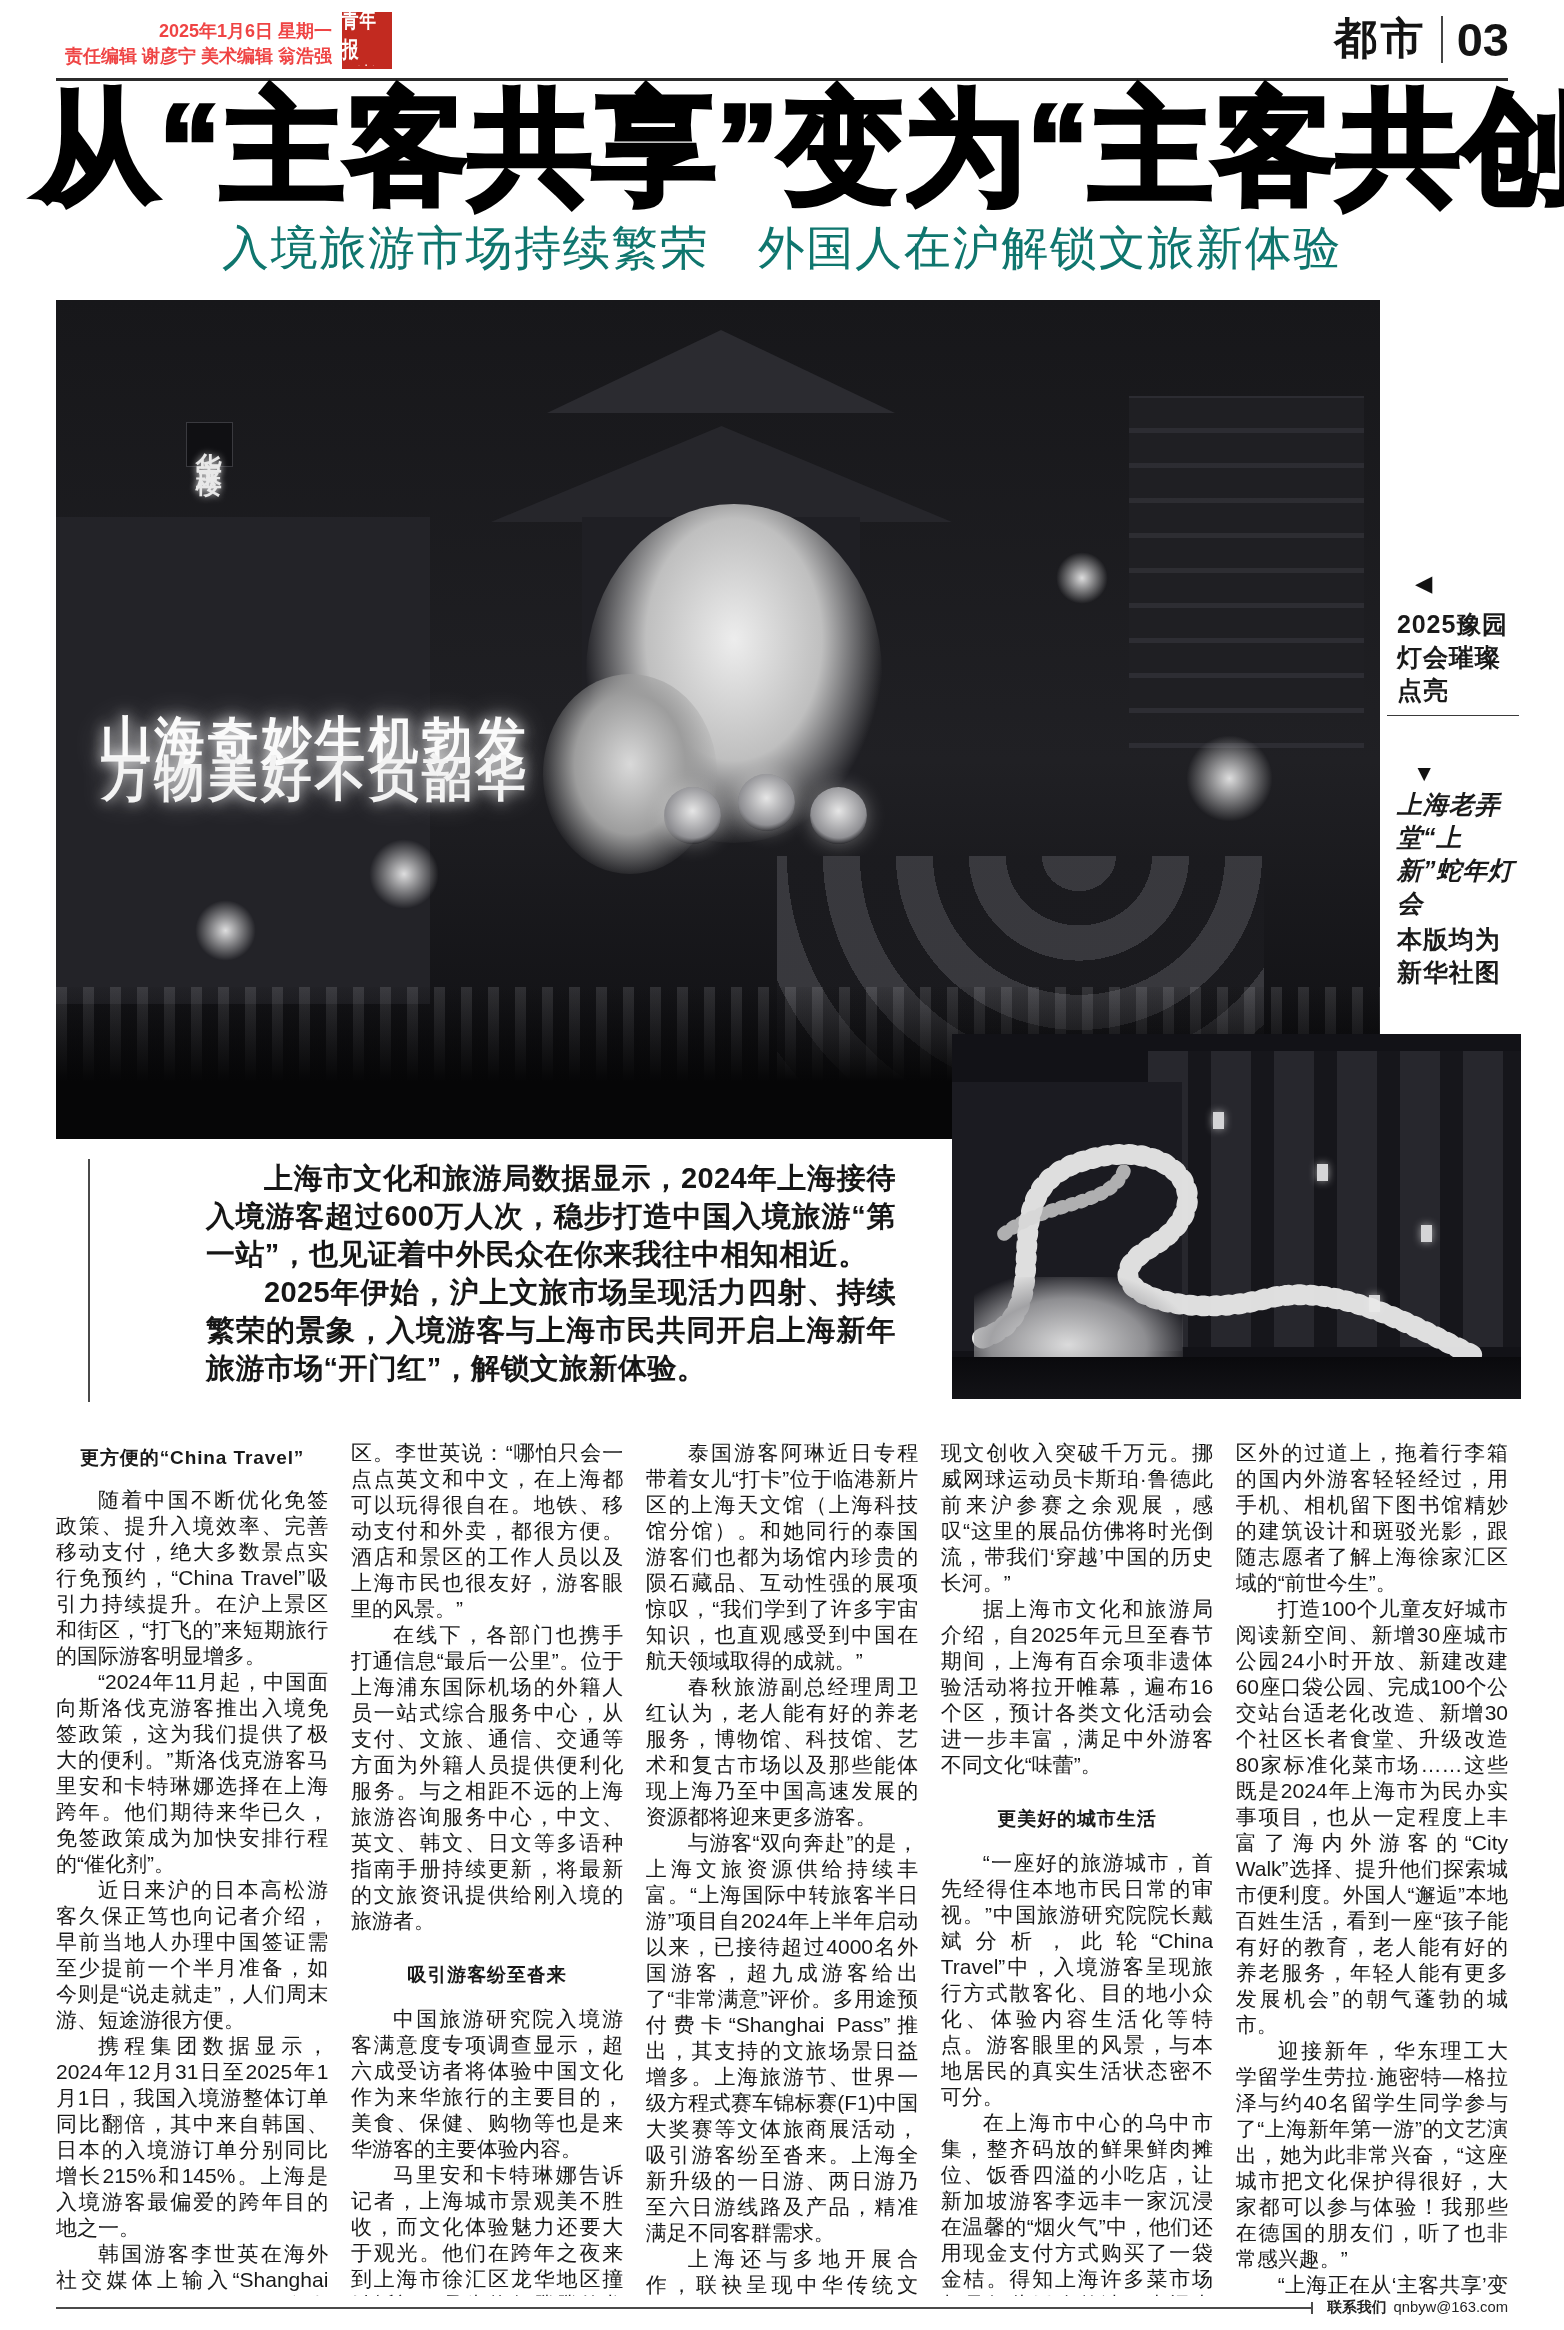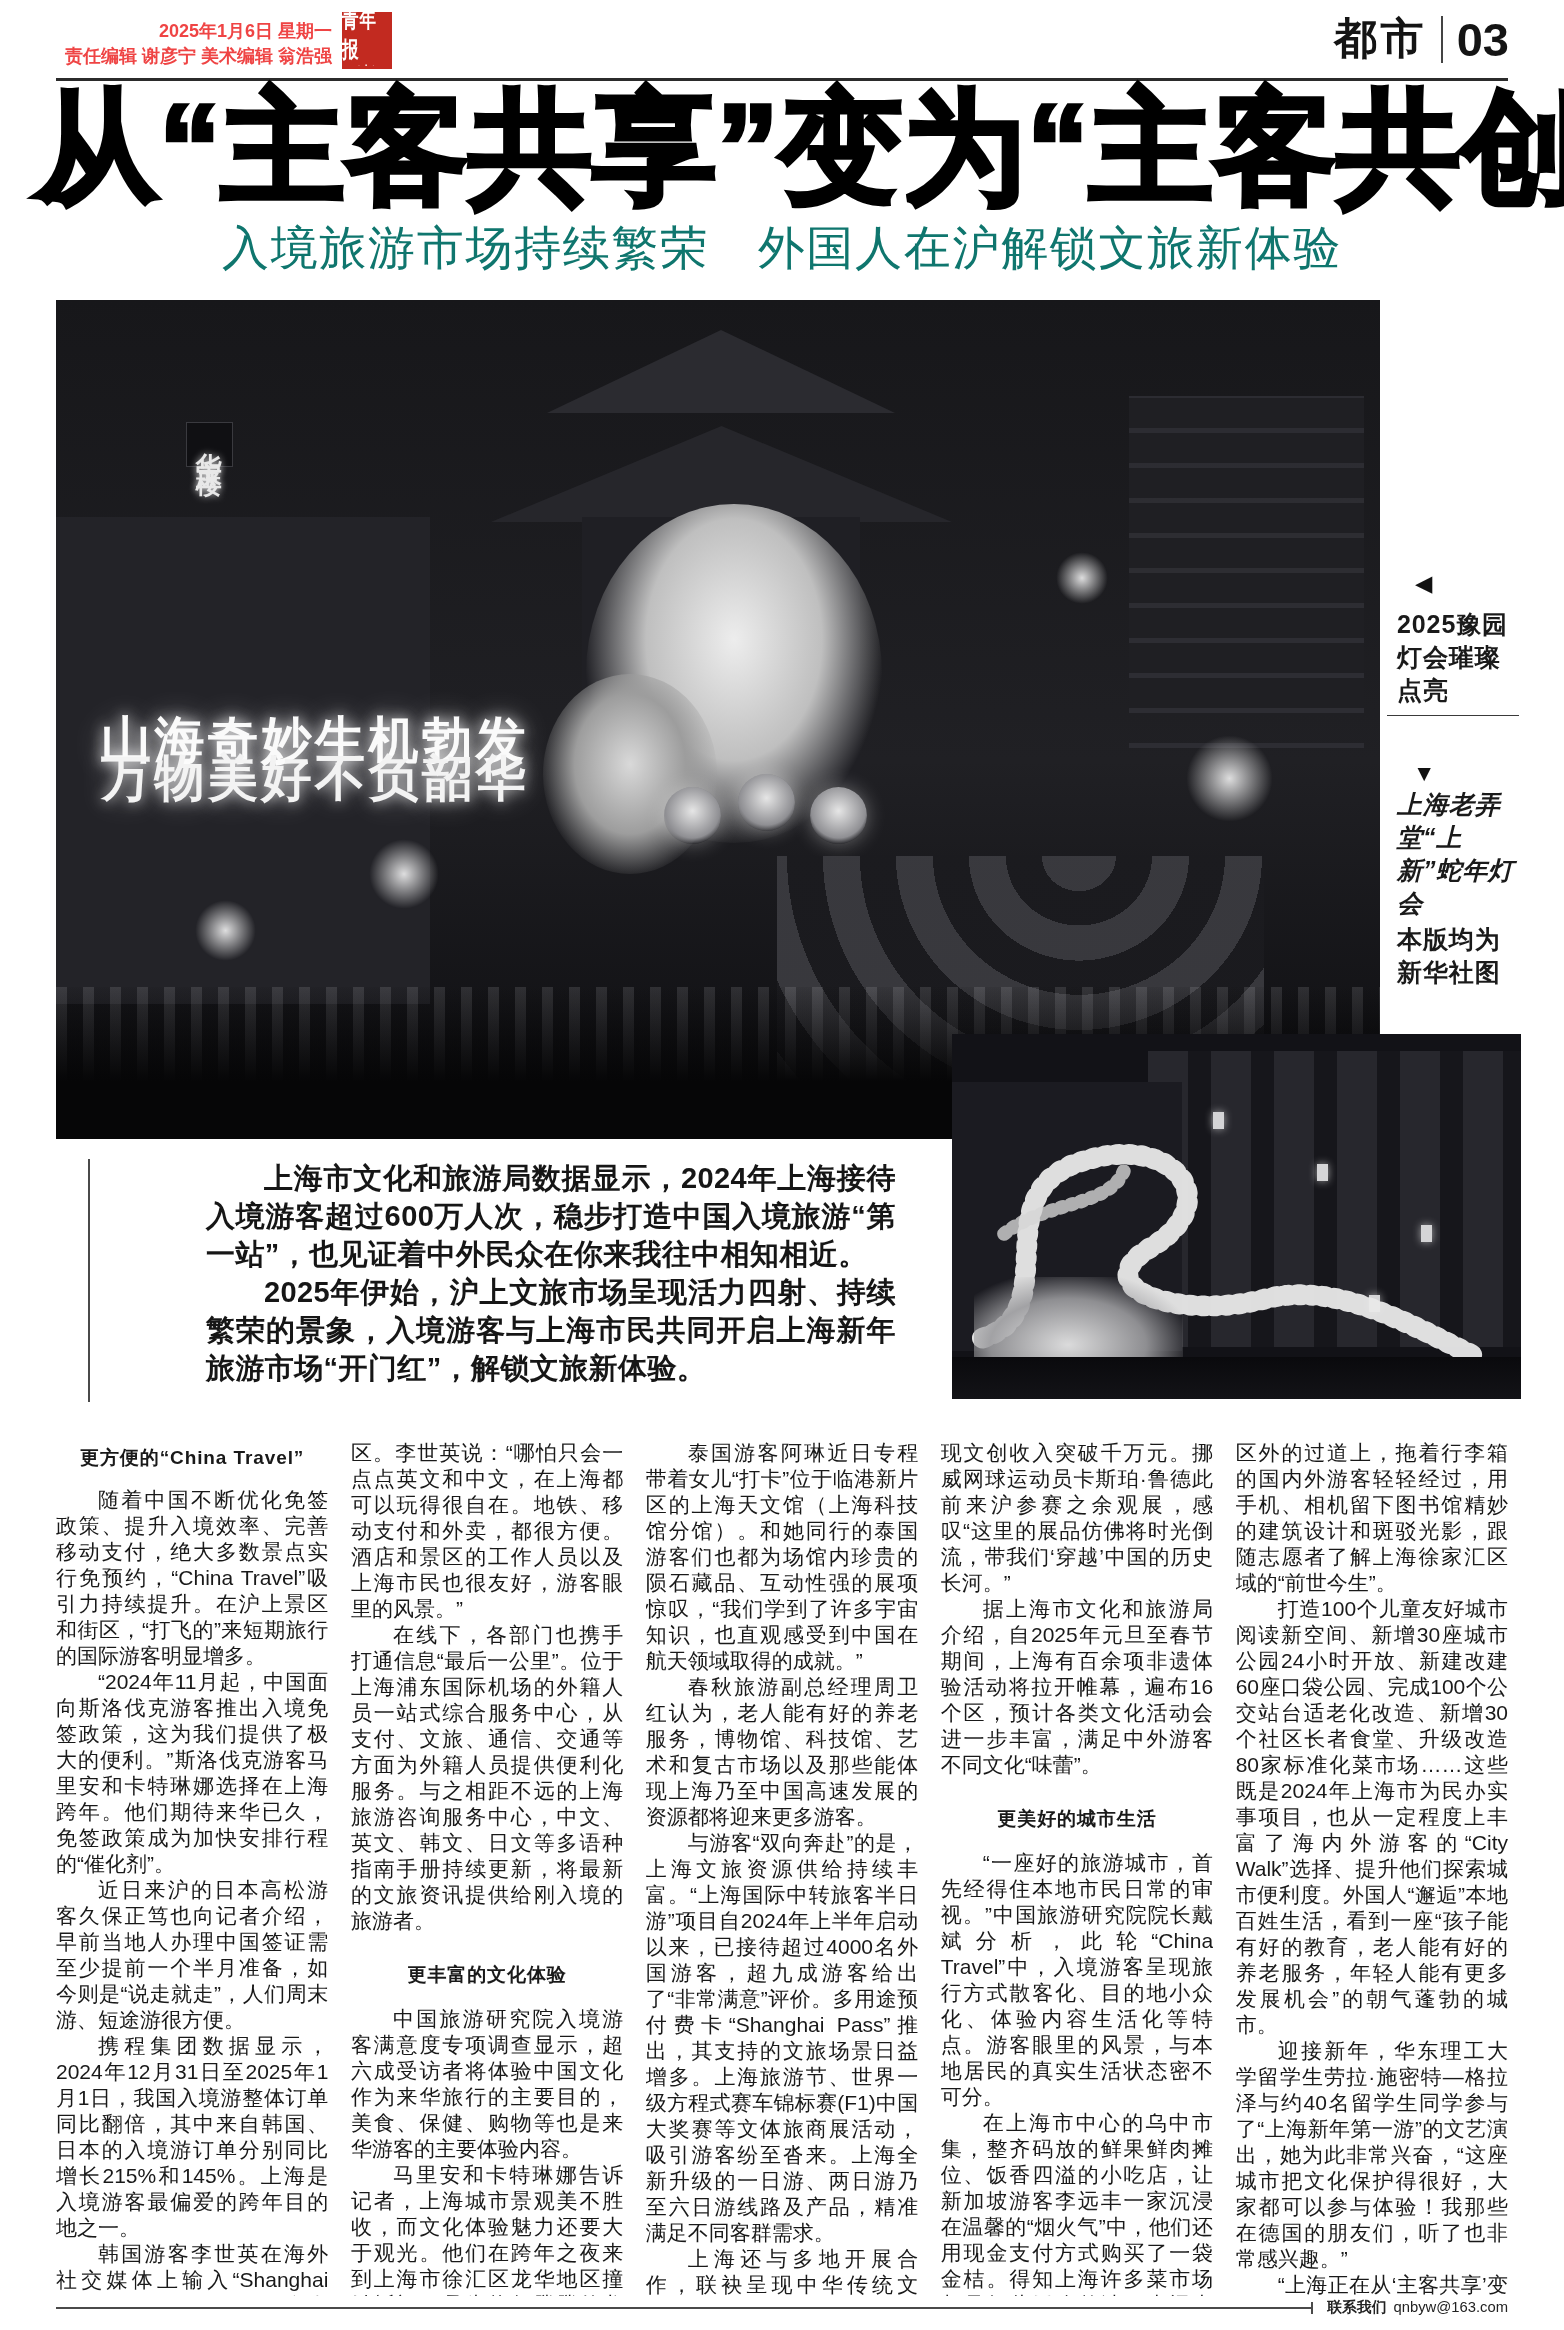--- a/index.html
+++ b/index.html
@@ -175,21 +175,21 @@
       <p class="para">随着中国不断优化免签政策、提升入境效率、完善移动支付，绝大多数景点实行免预约，“China Travel”吸引力持续提升。在沪上景区和街区，“打飞的”来短期旅行的国际游客明显增多。</p>
       <p class="para">“2024年11月起，中国面向斯洛伐克游客推出入境免签政策，这为我们提供了极大的便利。”斯洛伐克游客马里安和卡特琳娜选择在上海跨年。他们期待来华已久，免签政策成为加快安排行程的“催化剂”。</p>
       <p class="para">近日来沪的日本高松游客久保正笃也向记者介绍，早前当地人办理中国签证需至少提前一个半月准备，如今则是“说走就走”，人们周末游、短途游很方便。</p>
       <p class="para">携程集团数据显示，2024年12月31日至2025年1月1日，我国入境游整体订单同比翻倍，其中来自韩国、日本的入境游订单分别同比增长215%和145%。上海是入境游客最偏爱的跨年目的地之一。</p>
       <p class="para">韩国游客李世英在海外社交媒体上输入“Shanghai Travel”便收到了无数条“必去清单”，她采纳网友建议去了外滩、上海迪士尼度假区以及武康路街</p>
     </div>
 
     <div class="col">
       <p class="para cont">区。李世英说：“哪怕只会一点点英文和中文，在上海都可以玩得很自在。地铁、移动支付和外卖，都很方便。酒店和景区的工作人员以及上海市民也很友好，游客眼里的风景。”</p>
       <p class="para">在线下，各部门也携手打通信息“最后一公里”。位于上海浦东国际机场的外籍人员一站式综合服务中心，从支付、文旅、通信、交通等方面为外籍人员提供便利化服务。与之相距不远的上海旅游咨询服务中心，中文、英文、韩文、日文等多语种指南手册持续更新，将最新的文旅资讯提供给刚入境的旅游者。</p>
-      <h3 class="col-head mid">更丰富的文化体验</h3>
+      <h3 class="col-head mid">吸引游客纷至沓来</h3>
       <p class="para">中国旅游研究院入境游客满意度专项调查显示，超六成受访者将体验中国文化作为来华旅行的主要目的，美食、保健、购物等也是来华游客的主要体验内容。</p>
       <p class="para">马里安和卡特琳娜告诉记者，上海城市景观美不胜收，而文化体验魅力还要大于观光。他们在跨年之夜来到上海市徐汇区龙华地区撞钟祈福、品尝热气腾腾的龙华素面、体验非遗拓印制作等——这些传统节庆活动日益为欧美游客关注——他们大赞此行“超乎想象”。</p>
     </div>
 
     <div class="col">
       <p class="para">泰国游客阿琳近日专程带着女儿“打卡”位于临港新片区的上海天文馆（上海科技馆分馆）。和她同行的泰国游客们也都为场馆内珍贵的陨石藏品、互动性强的展项惊叹，“我们学到了许多宇宙知识，也直观感受到中国在航天领域取得的成就。”</p>
       <p class="para">春秋旅游副总经理周卫红认为，老人能有好的养老服务，博物馆、科技馆、艺术和复古市场以及那些能体现上海乃至中国高速发展的资源都将迎来更多游客。</p>
       <p class="para">与游客“双向奔赴”的是，上海文旅资源供给持续丰富。“上海国际中转旅客半日游”项目自2024年上半年启动以来，已接待超过4000名外国游客，超九成游客给出了“非常满意”评价。多用途预付费卡“Shanghai Pass”推出，其支持的文旅场景日益增多。上海旅游节、世界一级方程式赛车锦标赛(F1)中国大奖赛等文体旅商展活动，吸引游客纷至沓来。上海全新升级的一日游、两日游乃至六日游线路及产品，精准满足不同客群需求。</p>
       <p class="para">上海还与多地开展合作，联袂呈现中华传统文化。自2024年9月20日至2025年1月3日举办的“何以敦煌”敦煌艺术大展吸引海内外游客达30万人次，实</p>
     </div>

